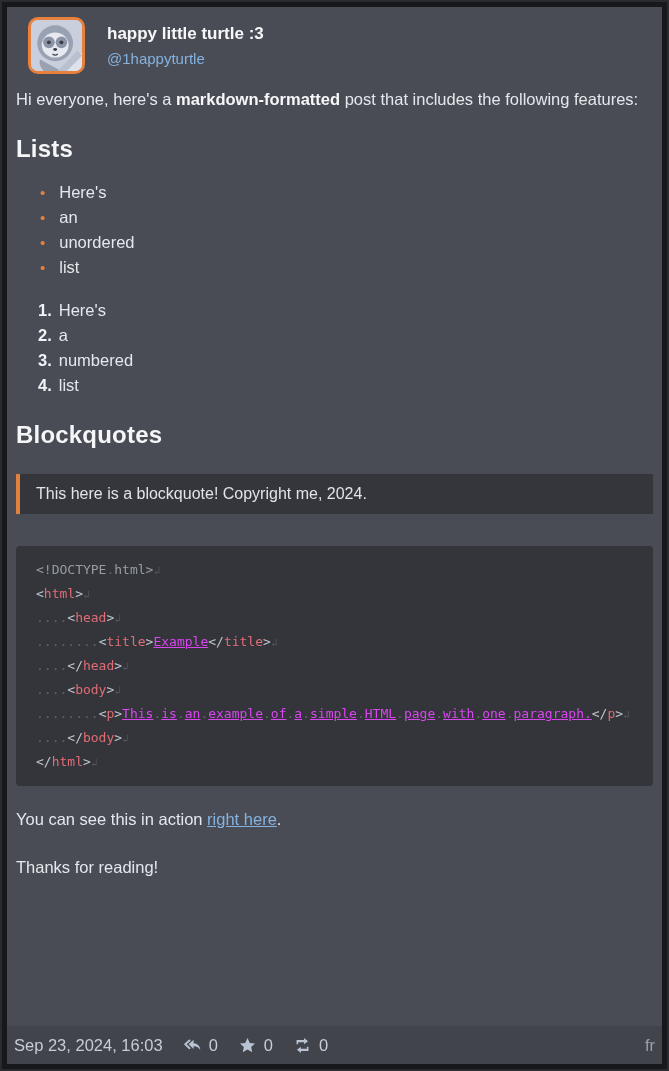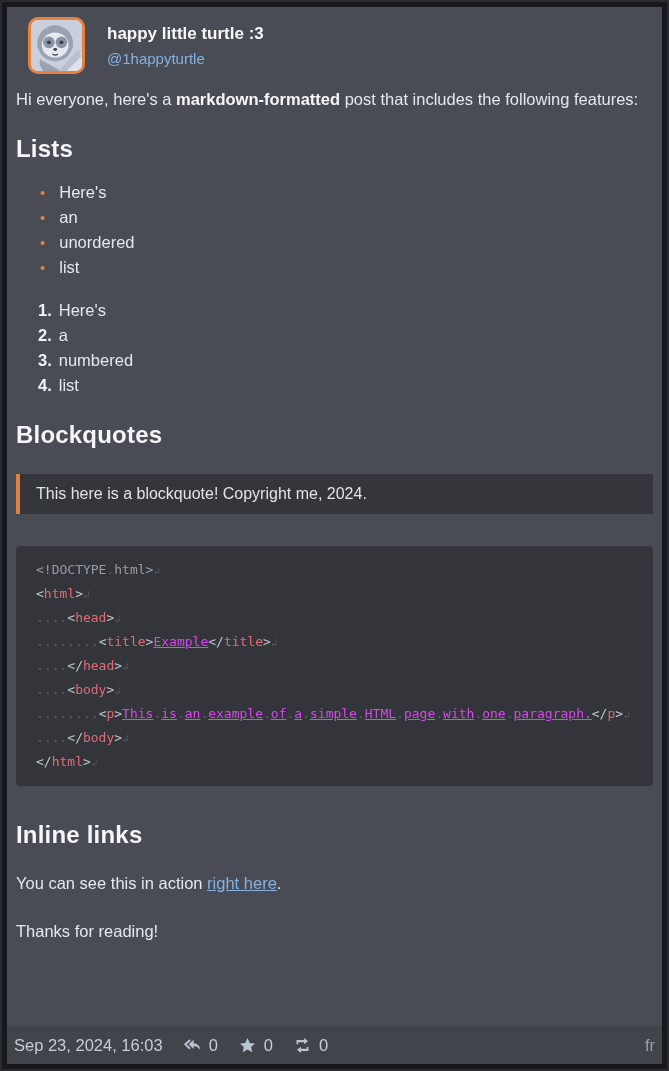--- a/index.html
+++ b/index.html
@@ -167,21 +167,20 @@
             <span class="num">4.</span>
             <span>list</span>
           </li>
         </ol>
 
       <h1 class="h-bq">Blockquotes</h1>
       <blockquote class="bquote">This here is a blockquote! Copyright me, 2024.</blockquote>
 
       <pre class="codeblock"><div class="code-line"><span class="tk-c">&lt;!DOCTYPE</span><span class="tk-w">.</span><span class="tk-c">html&gt;</span><span class="tk-r">↲</span></div><div class="code-line"><span class="tk-b">&lt;</span><span class="tk-t">html</span><span class="tk-b">&gt;</span><span class="tk-r">↲</span></div><div class="code-line"><span class="tk-w">....</span><span class="tk-b">&lt;</span><span class="tk-t">head</span><span class="tk-b">&gt;</span><span class="tk-r">↲</span></div><div class="code-line"><span class="tk-w">........</span><span class="tk-b">&lt;</span><span class="tk-t">title</span><span class="tk-b">&gt;</span><span class="tk-x">Example</span><span class="tk-b">&lt;/</span><span class="tk-t">title</span><span class="tk-b">&gt;</span><span class="tk-r">↲</span></div><div class="code-line"><span class="tk-w">....</span><span class="tk-b">&lt;/</span><span class="tk-t">head</span><span class="tk-b">&gt;</span><span class="tk-r">↲</span></div><div class="code-line"><span class="tk-w">....</span><span class="tk-b">&lt;</span><span class="tk-t">body</span><span class="tk-b">&gt;</span><span class="tk-r">↲</span></div><div class="code-line"><span class="tk-w">........</span><span class="tk-b">&lt;</span><span class="tk-t">p</span><span class="tk-b">&gt;</span><span class="tk-x">This</span><span class="tk-w">.</span><span class="tk-x">is</span><span class="tk-w">.</span><span class="tk-x">an</span><span class="tk-w">.</span><span class="tk-x">example</span><span class="tk-w">.</span><span class="tk-x">of</span><span class="tk-w">.</span><span class="tk-x">a</span><span class="tk-w">.</span><span class="tk-x">simple</span><span class="tk-w">.</span><span class="tk-x">HTML</span><span class="tk-w">.</span><span class="tk-x">page</span><span class="tk-w">.</span><span class="tk-x">with</span><span class="tk-w">.</span><span class="tk-x">one</span><span class="tk-w">.</span><span class="tk-x">paragraph.</span><span class="tk-b">&lt;/</span><span class="tk-t">p</span><span class="tk-b">&gt;</span><span class="tk-r">↲</span></div><div class="code-line"><span class="tk-w">....</span><span class="tk-b">&lt;/</span><span class="tk-t">body</span><span class="tk-b">&gt;</span><span class="tk-r">↲</span></div><div class="code-line"><span class="tk-b">&lt;/</span><span class="tk-t">html</span><span class="tk-b">&gt;</span><span class="tk-r">↲</span></div></pre>
 
-      <h1 class="h-links">Inline links</h1>
       <p class="para"><span>You can see this in action </span><a class="inline-link">right here</a><span>.</span></p>
       <p class="para thanks">Thanks for reading!</p>
 
     </div>
 
     <footer class="post-footer">
       <span class="timestamp">Sep 23, 2024, 16:03</span>
       <div class="actions">
         <button class="action">
           <svg viewBox="0 0 24 24">

